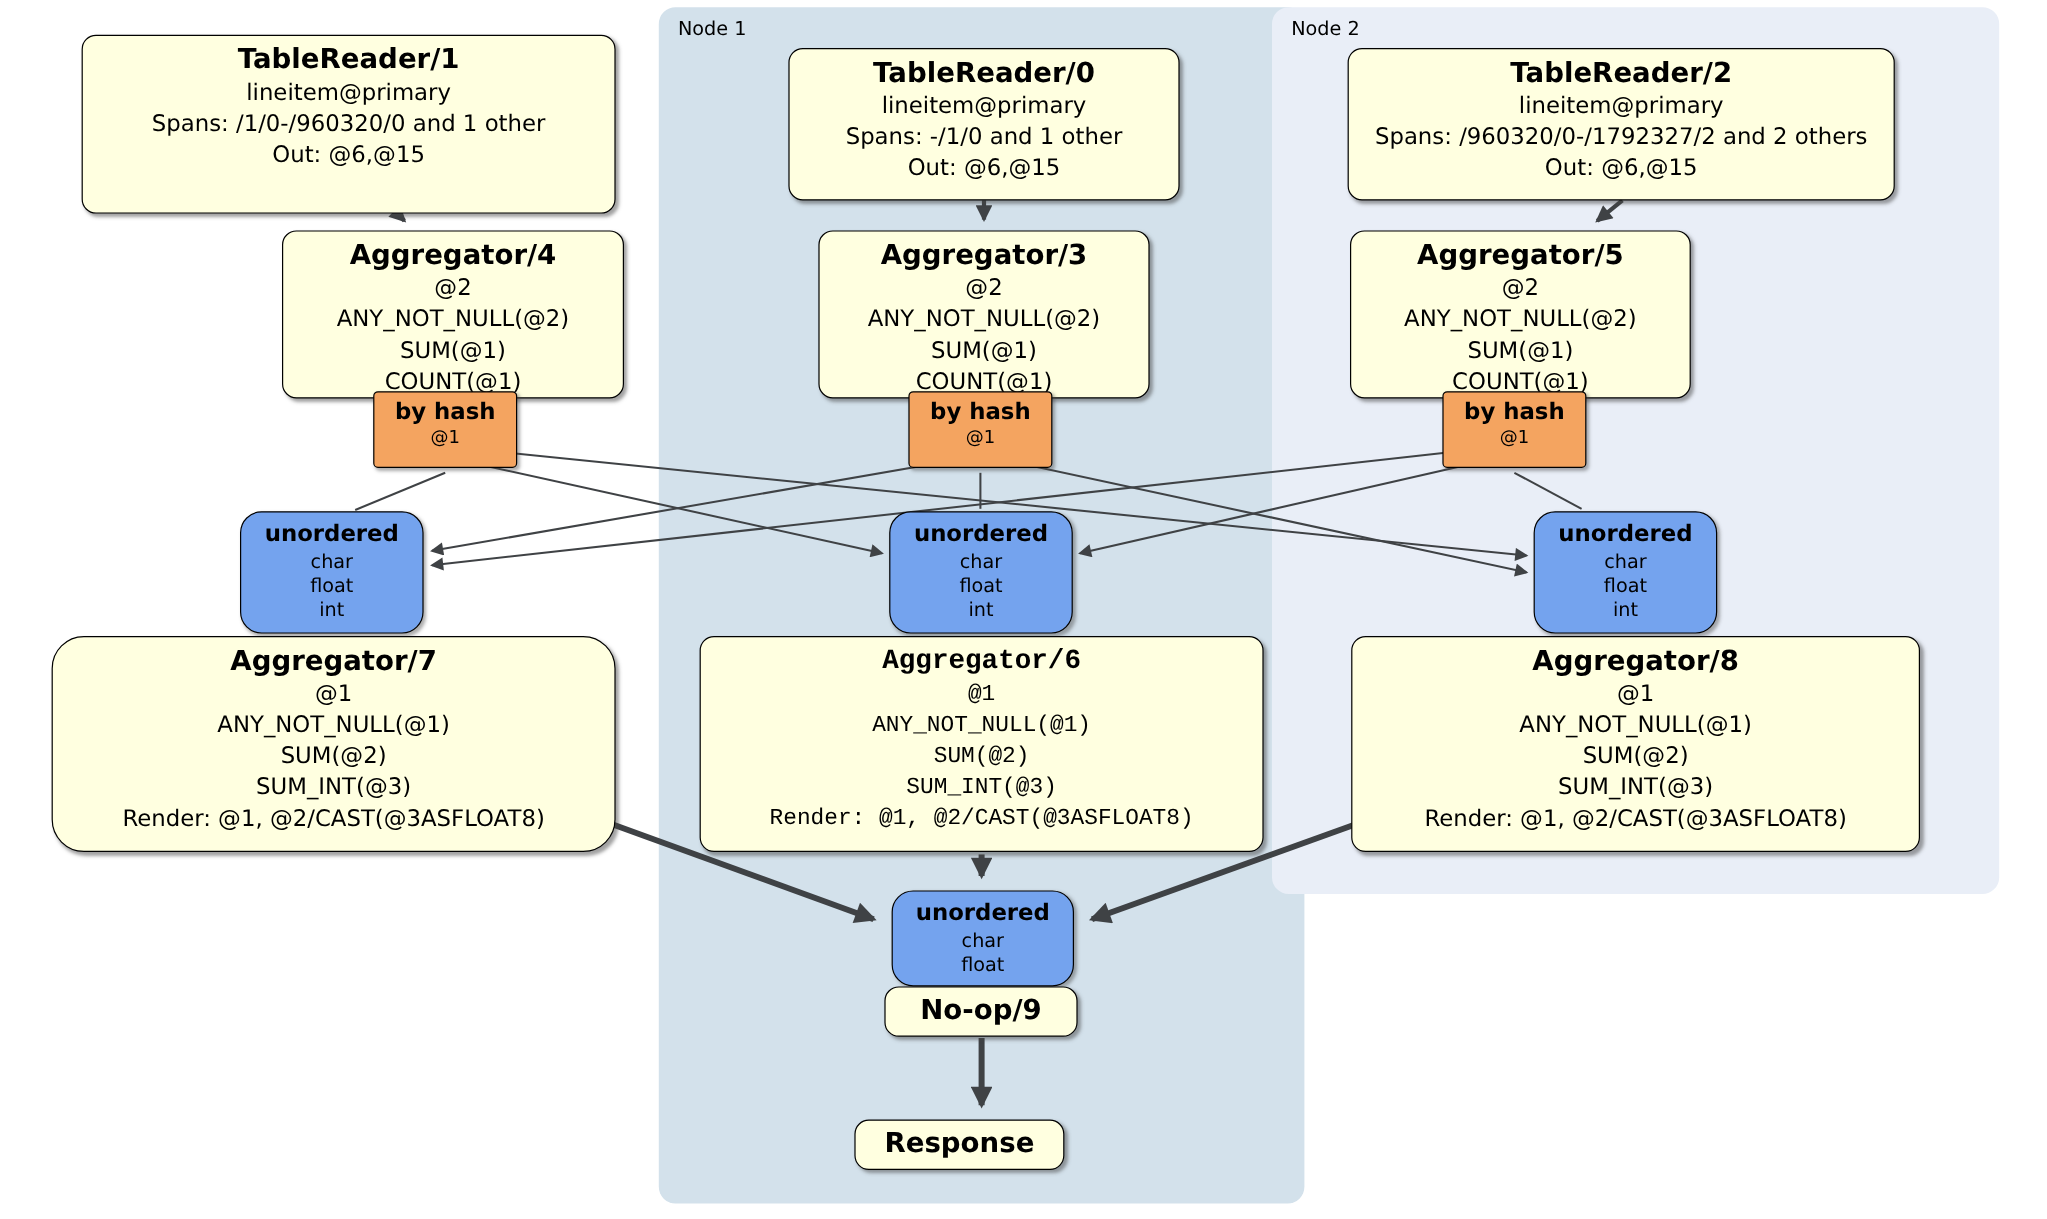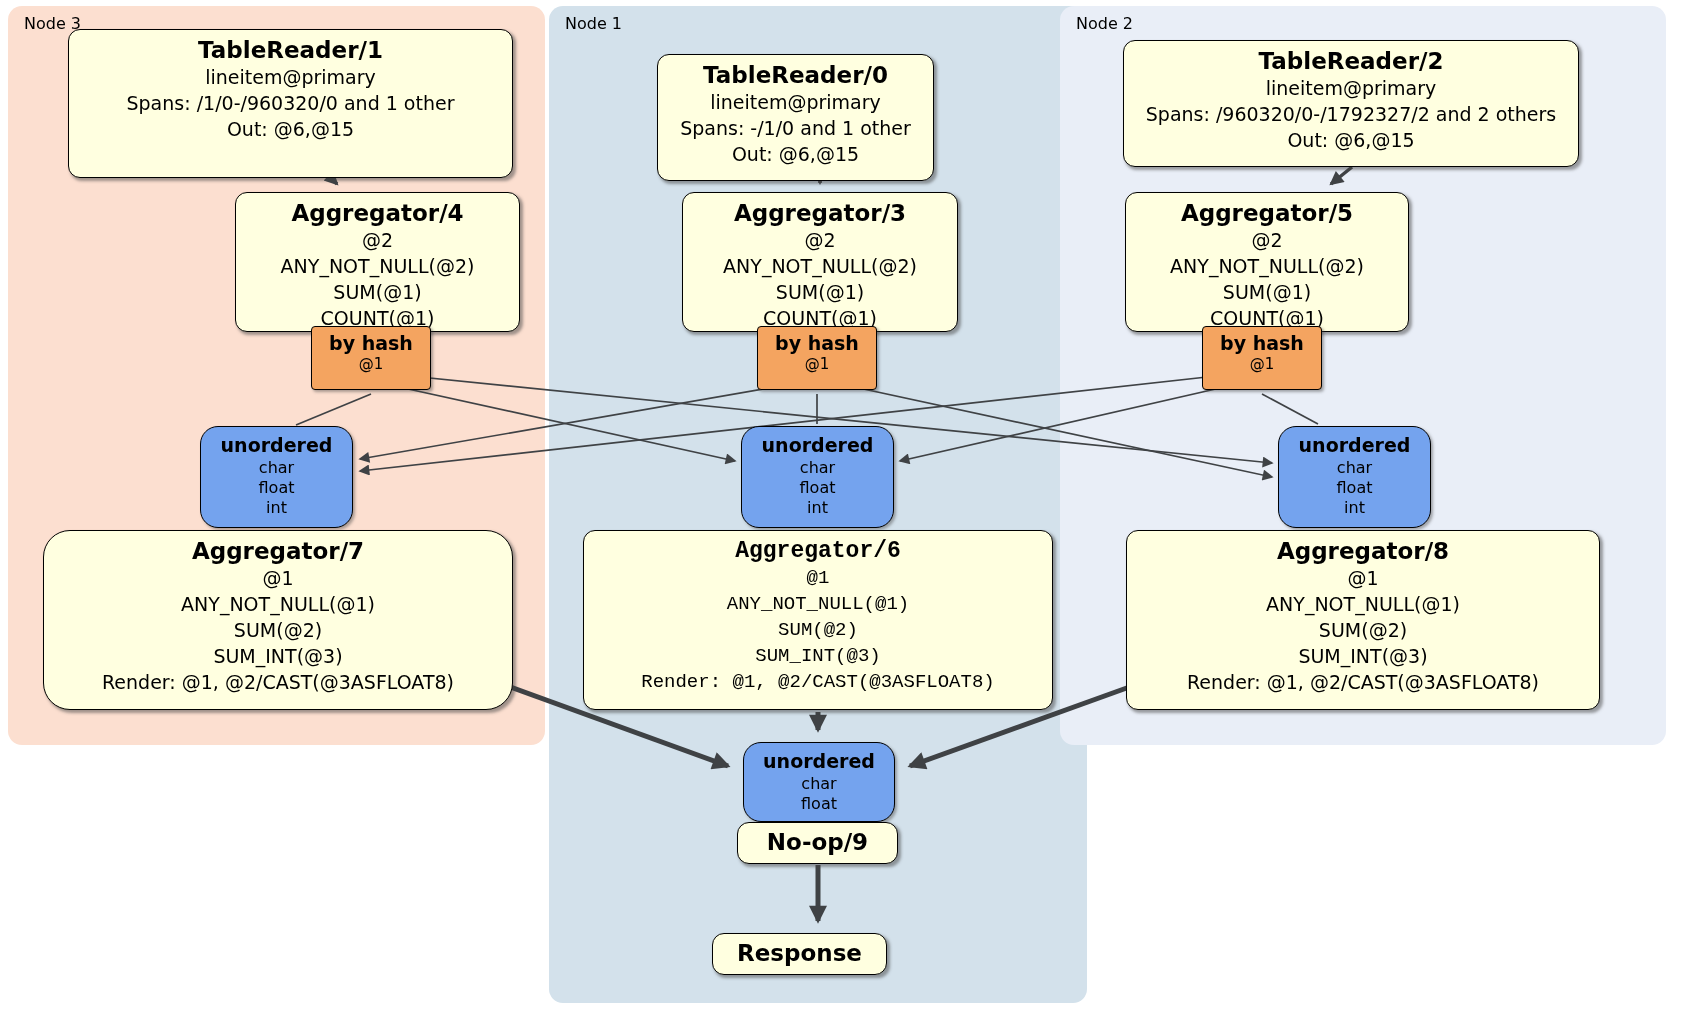--- a/index.html
+++ b/index.html
@@ -33,23 +33,20 @@
   .sync .line  { font-size:16px; line-height:20px; }
 
   .small-title { padding-top:4px; }
   .small-title .title { font-size:23px; line-height:30px; }
 </style>
 </head>
 <body>
 
 <div id="canvas">
 
-  <div class="region region-node3">
-    <span class="region-label">Node 3</span>
-  </div>
   <div class="region region-node1">
     <span class="region-label">Node 1</span>
   </div>
   <div class="region region-node2">
     <span class="region-label">Node 2</span>
   </div>
 
   <svg class="edges" width="1706" height="1016">
     <defs>
       <marker id="arr-s" markerUnits="userSpaceOnUse" markerWidth="13" markerHeight="11" viewBox="0 0 10 10" refX="8.5" refY="5" orient="auto">
@@ -91,21 +88,21 @@
     </g>
   </svg>
 
   <div class="pbox" style="left:68px;top:29px;width:445px;height:149px;">
     <div class="title">TableReader/1</div>
     <div class="line">lineitem@primary</div>
     <div class="line">Spans: /1/0-/960320/0 and 1 other</div>
     <div class="line">Out: @6,@15</div>
   </div>
 
-  <div class="pbox" style="left:657px;top:40px;width:277px;height:127px;margin-top:14px;">
+  <div class="pbox" style="left:657px;top:40px;width:326px;height:127px;">
     <div class="title">TableReader/0</div>
     <div class="line">lineitem@primary</div>
     <div class="line">Spans: -/1/0 and 1 other</div>
     <div class="line">Out: @6,@15</div>
   </div>
 
   <div class="pbox" style="left:1123px;top:40px;width:456px;height:127px;">
     <div class="title">TableReader/2</div>
     <div class="line">lineitem@primary</div>
     <div class="line">Spans: /960320/0-/1792327/2 and 2 others</div>

